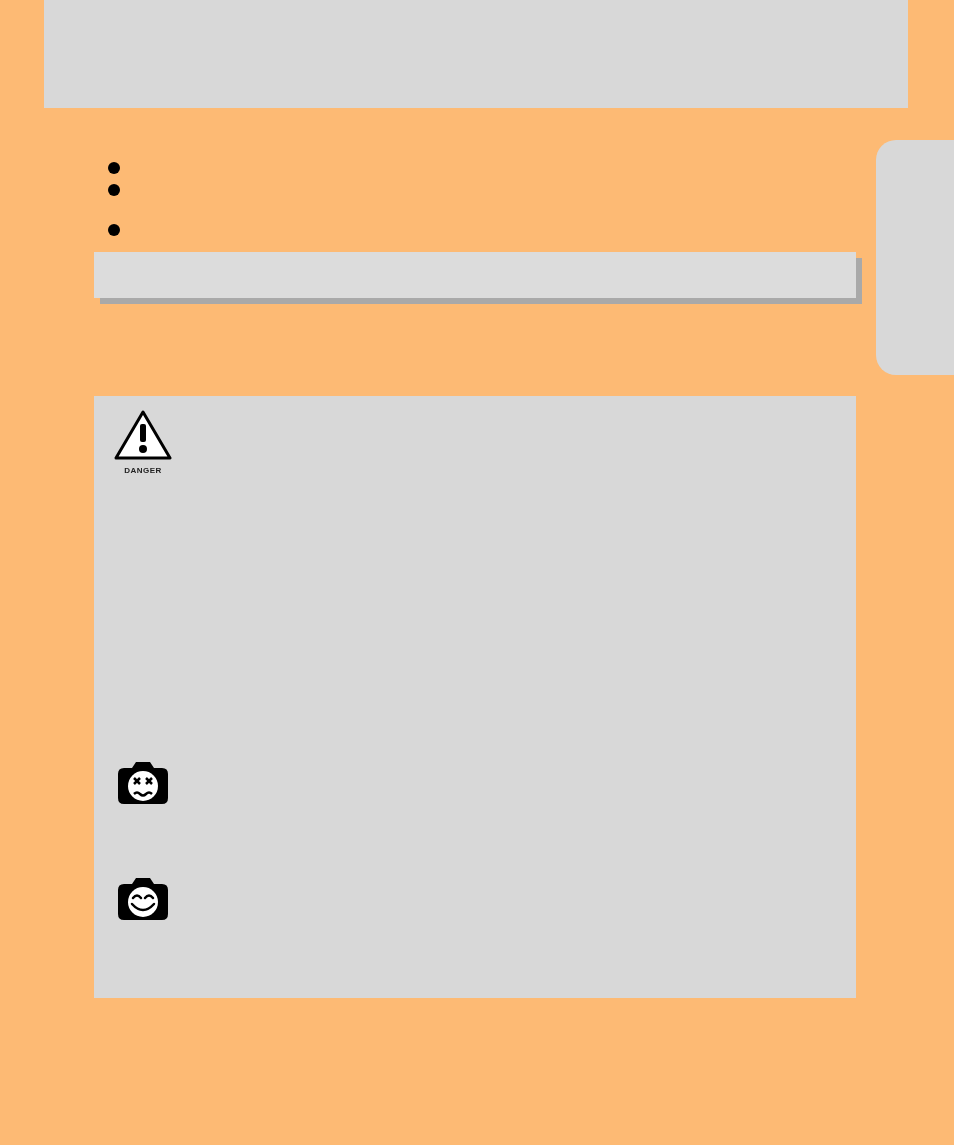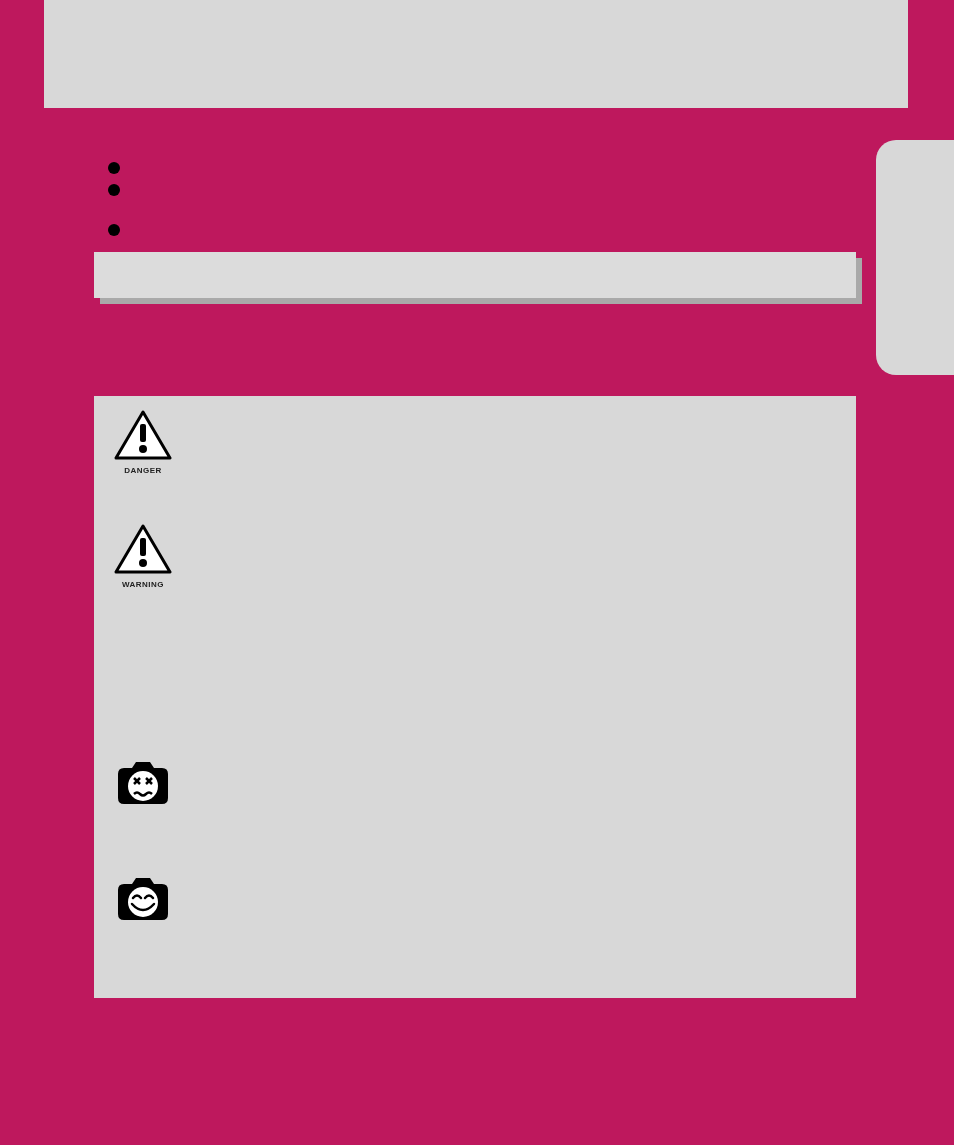--- a/index.html
+++ b/index.html
@@ -7,21 +7,21 @@
     padding: 0;
     background: #ffffff;
     width: 954px;
     font-family: Arial, Helvetica, sans-serif;
     color: #222;
   }
   .page {
     position: relative;
     width: 954px;
     height: 1145px;
-    background: #be185d;
+    background: #fdba74;
   }
   .top-banner {
     position: absolute;
     left: 44px;
     top: 0;
     width: 864px;
     height: 108px;
     background: #d8d8d8;
   }
   .side-tab {
@@ -143,31 +143,20 @@
         <svg width="62" height="54" viewBox="0 0 62 54">
           <path d="M31 2 L58 48 L4 48 Z" fill="#fff" stroke="#000" stroke-width="3" stroke-linejoin="round"></path>
           <rect x="28" y="14" width="6" height="18" rx="2" fill="#000"></rect>
           <circle cx="31" cy="39" r="4" fill="#000"></circle>
         </svg>
         <span class="sym-label">DANGER</span>
       </div>
       <span></span>
     </div>
 
-    <div class="symbol-row" style="top:128px;">
-      <div class="symbol-cell">
-        <svg width="62" height="54" viewBox="0 0 62 54">
-          <path d="M31 2 L58 48 L4 48 Z" fill="#fff" stroke="#000" stroke-width="3" stroke-linejoin="round"></path>
-          <rect x="28" y="14" width="6" height="18" rx="2" fill="#000"></rect>
-          <circle cx="31" cy="39" r="4" fill="#000"></circle>
-        </svg>
-        <span class="sym-label">WARNING</span>
-      </div>
-      <span></span>
-    </div>
 
 
     <div class="symbol-row" style="top:360px;">
       <div class="symbol-cell">
         <svg width="62" height="54" viewBox="0 0 62 54">
 
           <path d="M6 18 Q6 12 12 12 L20 12 L24 6 L38 6 L42 12 L50 12 Q56 12 56 18 L56 42 Q56 48 50 48 L12 48 Q6 48 6 42 Z" fill="#000"></path>
 
           <circle cx="31" cy="30" r="15" fill="#fff"></circle>
 

